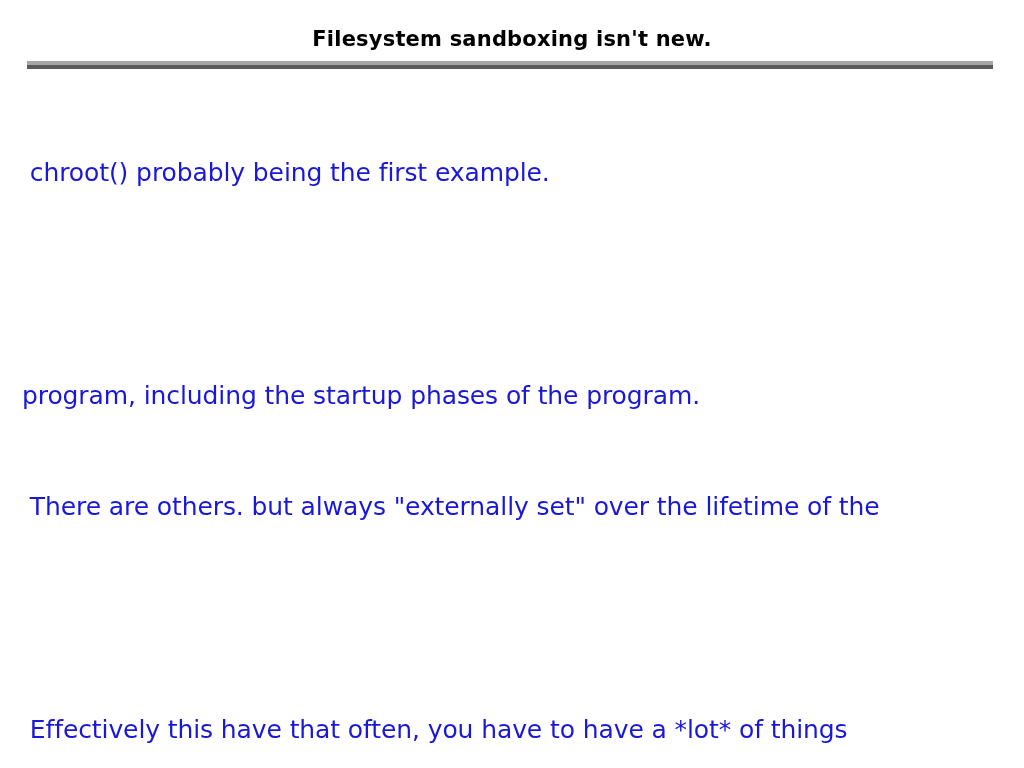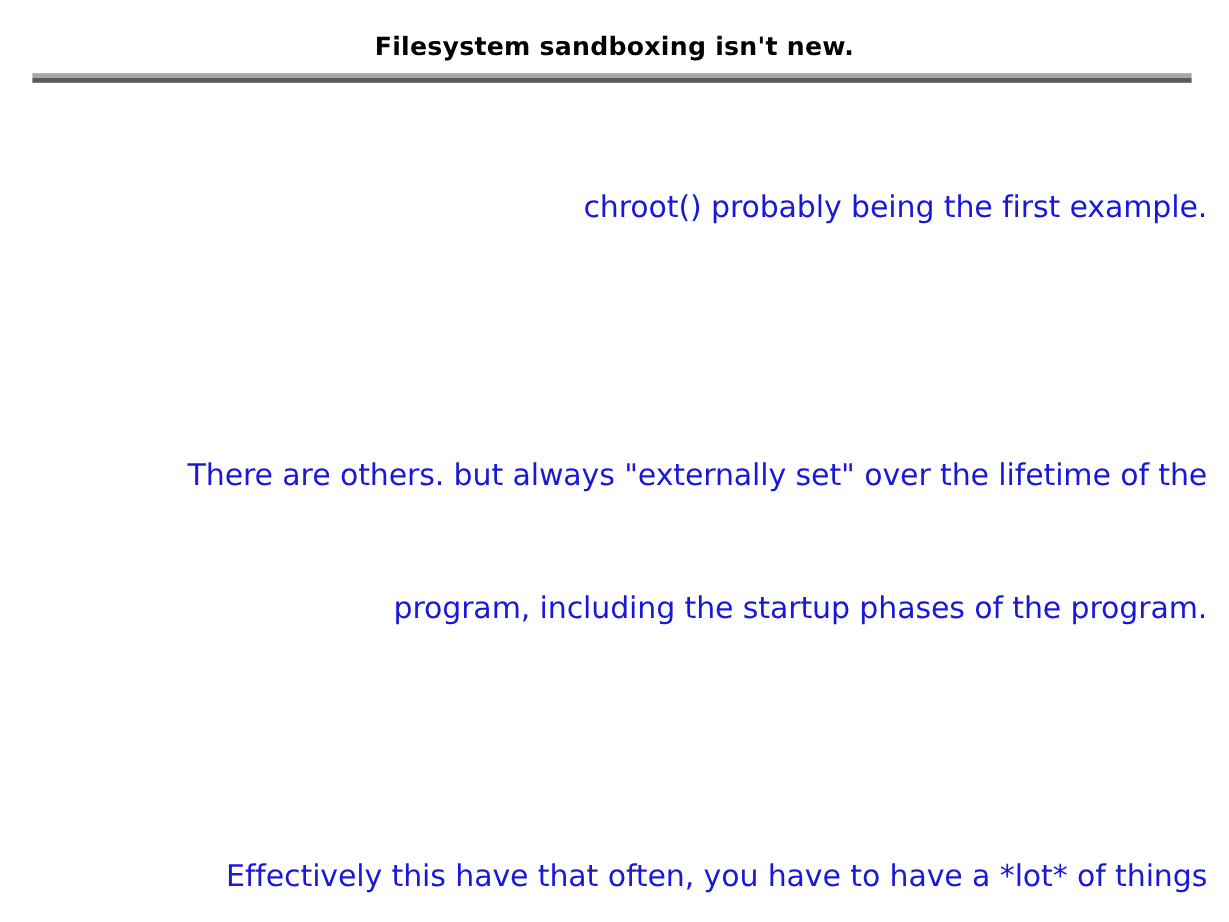--- a/index.html
+++ b/index.html
@@ -83,21 +83,20 @@
     letter-spacing: -0.1px;
   }
 
   .para-gap {
     height: 38px;
   }
 
   .para-line {
     display: block;
     white-space: pre;
-    text-align: right;
   }
 </style>
 </head>
 <body>
 
 <div class="slide">
 
   <div class="slide-title">Filesystem sandboxing isn't new.</div>
 
   <div class="divider">
@@ -107,22 +106,22 @@
 
   <div class="body-area">
 
     <p class="para">
       <span class="para-line"> chroot() probably being the first example.</span>
     </p>
 
     <div class="para-gap"></div>
 
     <p class="para">
+      <span class="para-line">program, including the startup phases of the program.</span>
       <span class="para-line"> There are others. but always "externally set" over the lifetime of the</span>
-      <span class="para-line">program, including the startup phases of the program.</span>
     </p>
 
     <div class="para-gap"></div>
 
     <p class="para">
       <span class="para-line"> Effectively this have that often, you have to have a *lot* of things</span>
       
     </p>
 
   </div>

